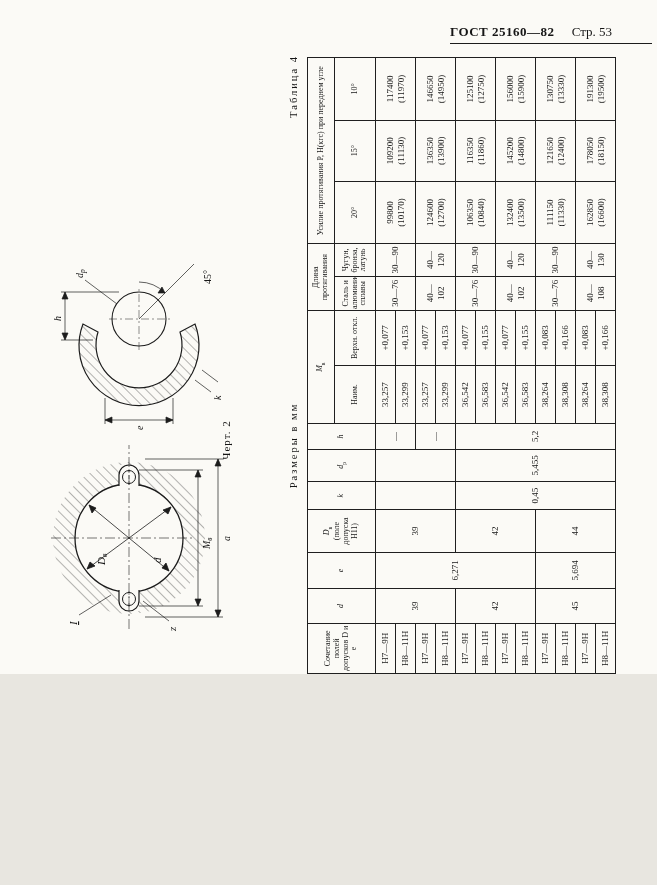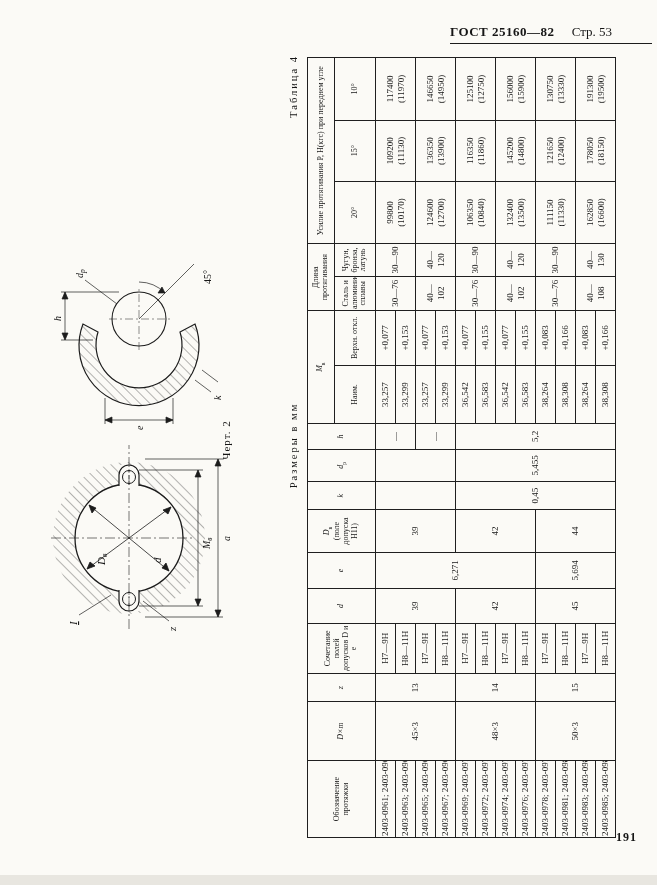--- a/index.html
+++ b/index.html
@@ -1,17 +1,17 @@
 <!DOCTYPE html>
 <html><head>
 <meta charset="utf-8">
 <style>
   html,body{margin:0;padding:0;background:#e8e6e0;}
   #page{
-    position:relative; width:657px; height:875px; margin:0 auto;
+    position:relative; width:657px; height:674px; margin:0 auto;
     background:#fbfaf6; color:#161616; overflow:hidden;
     font-family:"Liberation Serif","DejaVu Serif",serif;
   }
   
   #gost-head{
     position:absolute; left:450px; top:24px; width:202px;
     border-bottom:1.5px solid #1c1c1c; padding-bottom:3px;
     font-size:13px; white-space:nowrap; text-align:left;
   }
   #gost-head .std{font-weight:bold; letter-spacing:.5px;}

